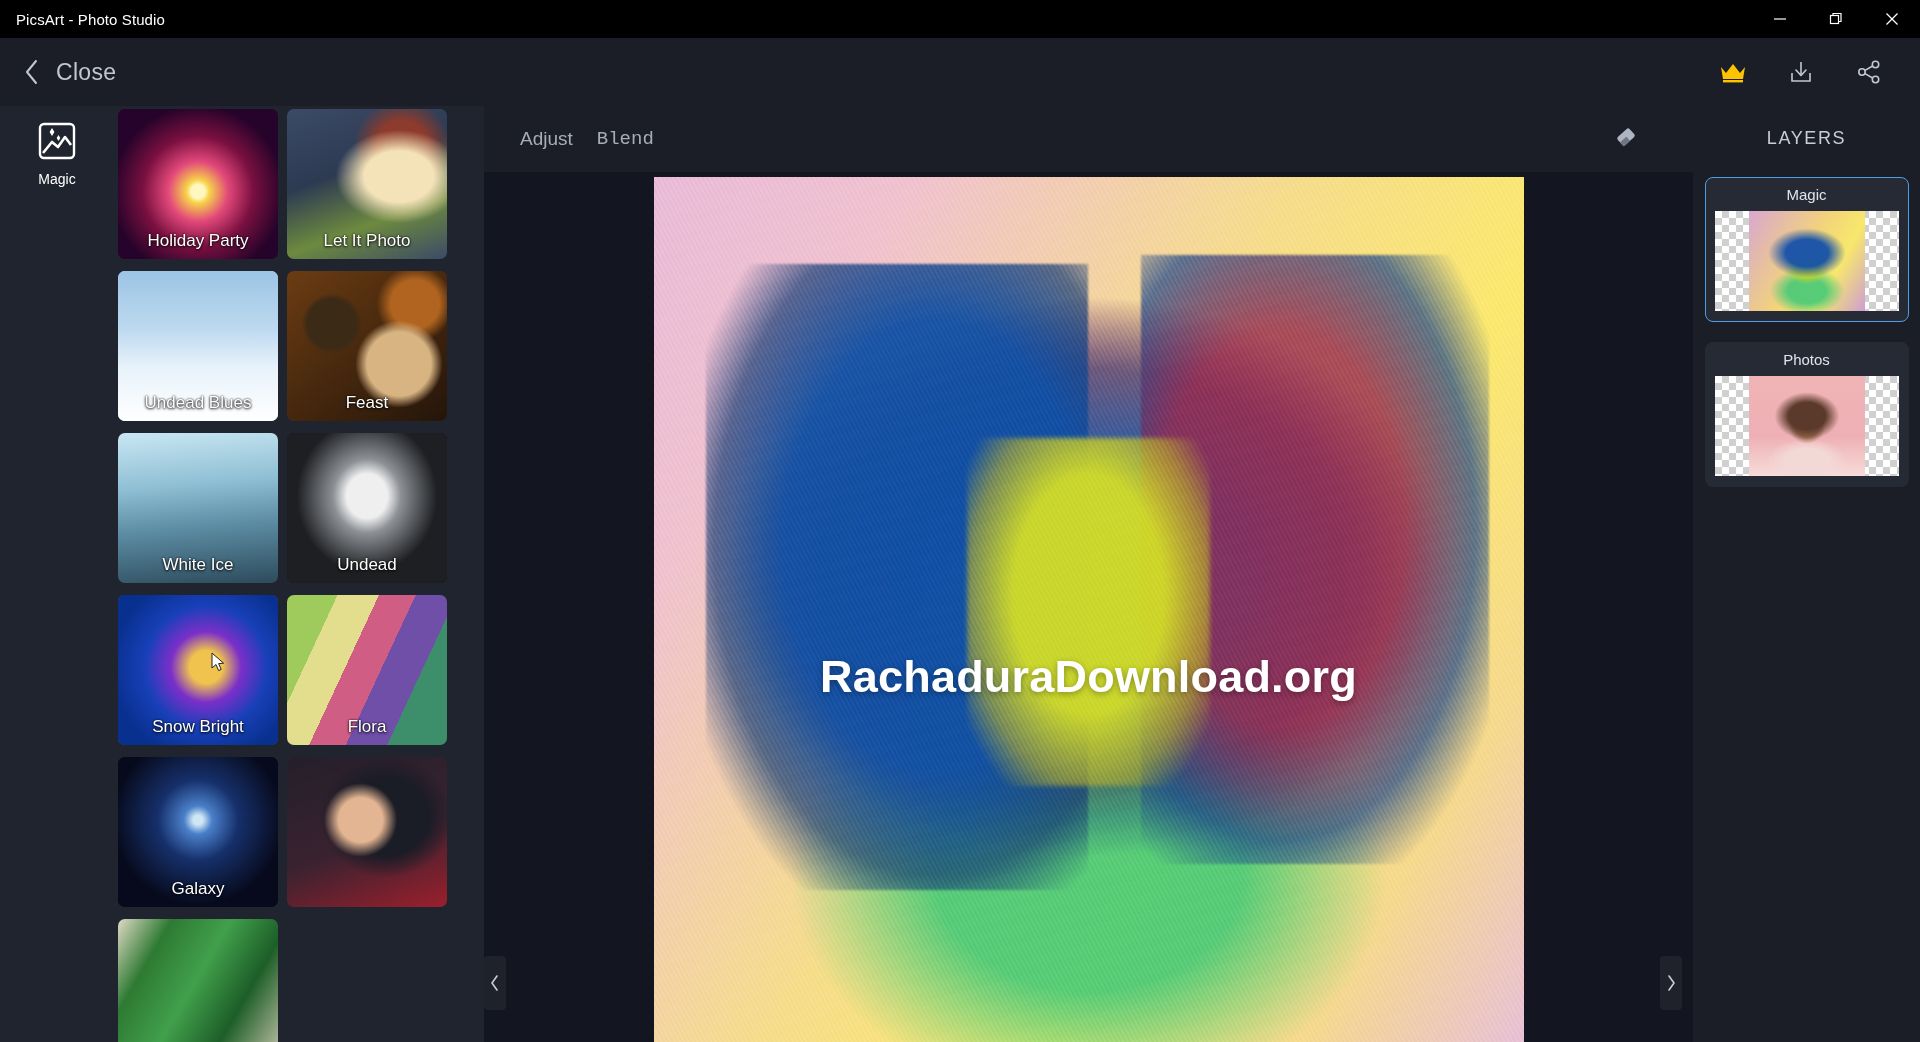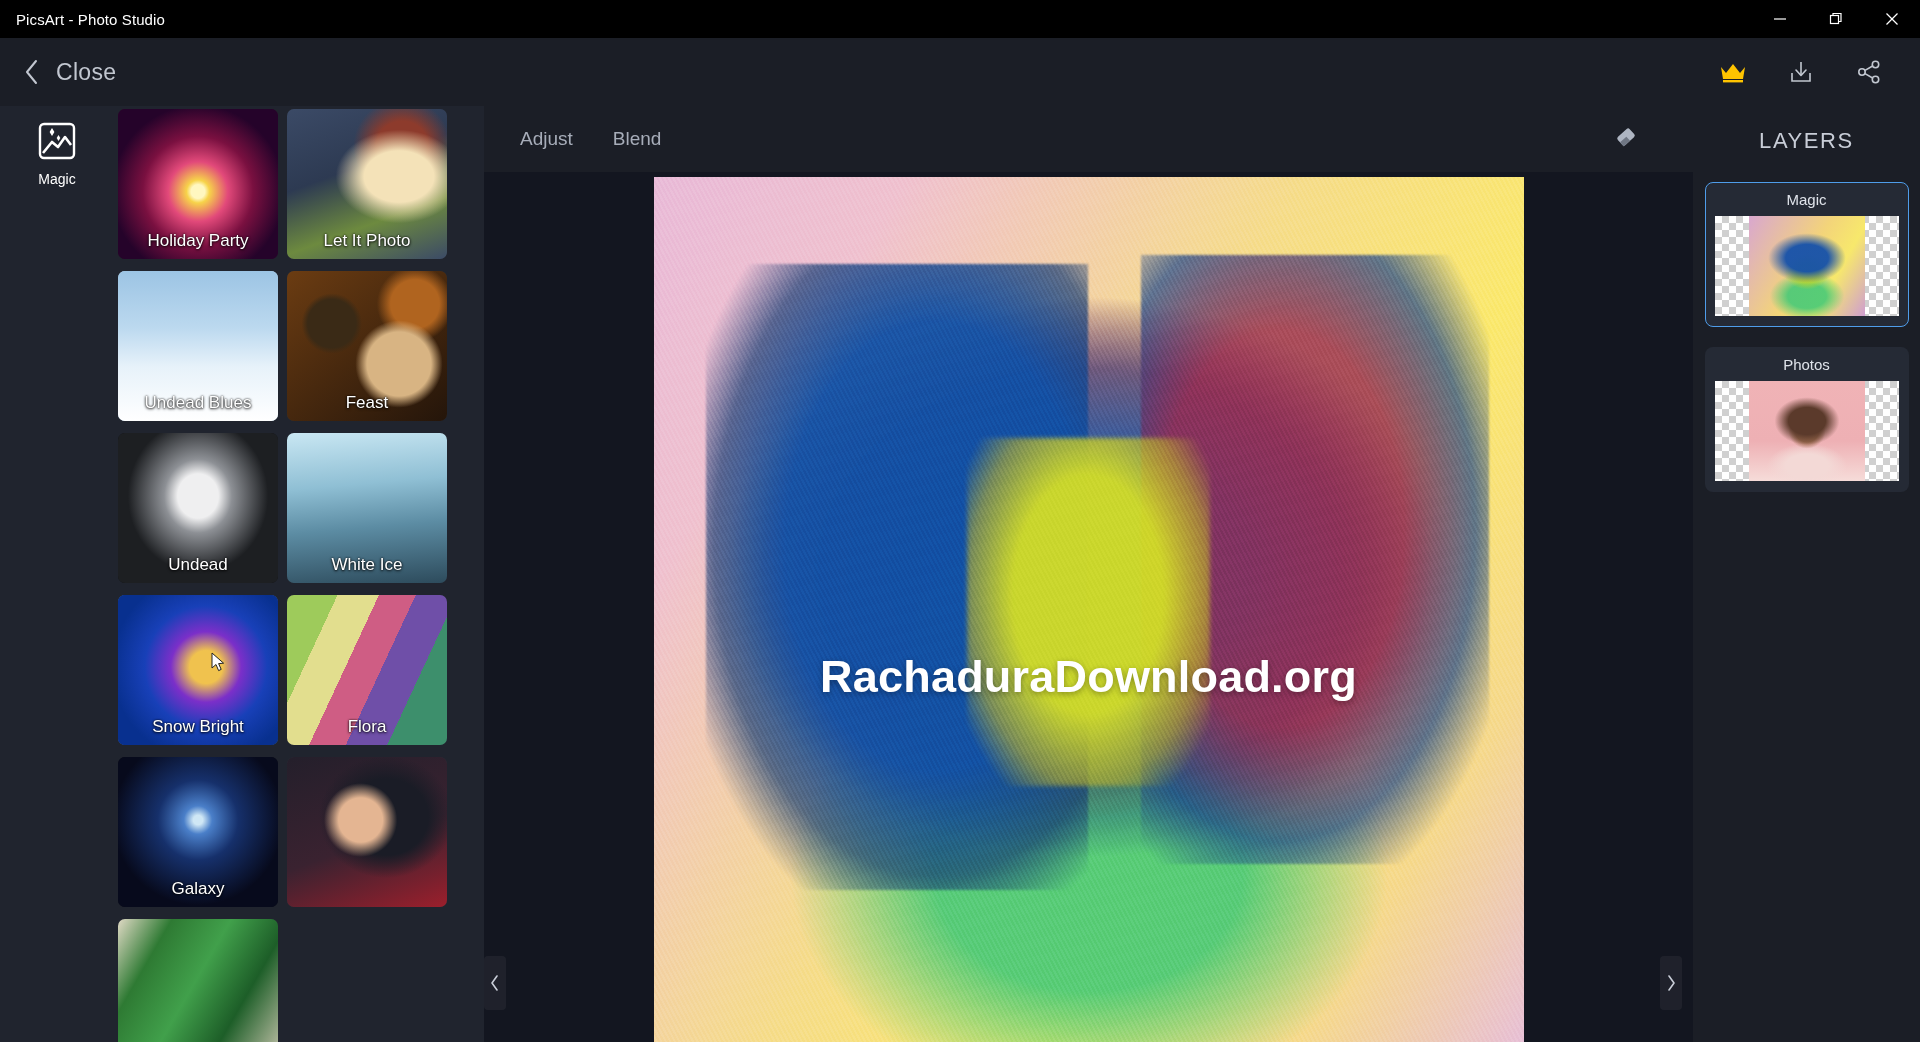--- a/index.html
+++ b/index.html
@@ -115,21 +115,21 @@
     position: absolute; left: 484px; top: 106px; width: 1209px; height: 936px;
     background: #1b1e26;
   }
   .ed-toolbar {
     position: absolute; left: 0; top: 0; width: 1209px; height: 66px;
     display: flex; align-items: center;
   }
   .ed-tab {
     color: #a7adb9; font-size: 19px; margin-left: 36px; cursor: pointer;
   }
-  .ed-tab.second { margin-left: 40px; }
+  .ed-tab.second { margin-left: 24px; font-family: Liberation Mono, monospace; }
   .eraser-btn { margin-left: auto; margin-right: 52px; cursor: pointer; }
 
   .canvas-wrap {
     position: absolute; left: 0; top: 66px; width: 1209px; height: 870px;
     background: #131620; display: flex; justify-content: center;
   }
   .artboard {
     position: relative; width: 870px; height: 870px; margin-top: 5px;
     overflow: hidden;
     background:
@@ -164,21 +164,21 @@
   }
   .nav-left { left: 484px; }
   .nav-right { left: 1660px; }
 
   
   .layers {
     position: absolute; left: 1693px; top: 106px; width: 227px; height: 936px;
     background: #1b1e26;
   }
   .layers-title {
-    text-align: center; color: #c8cdd7; font-size: 22px;
+    text-align: center; color: #c8cdd7; font-size: 18px;
     letter-spacing: 1.6px; margin-top: 22px;
   }
   .layer-card {
     margin: 0 auto; width: 204px; border-radius: 8px;
     background: #252a35; padding: 8px 0 10px 0; cursor: pointer;
   }
   .layer-card.first { margin-top: 28px; border: 1px solid #4f9dea; }
   .layer-card.second { margin-top: 20px; border: 1px solid transparent; }
   .layer-name { text-align: center; color: #dfe3ea; font-size: 15px; margin-bottom: 8px; }
   .layer-thumb {
@@ -300,26 +300,26 @@
       <div class="cell">
         <div class="art a-winter"></div>
         <div class="nm">Undead Blues</div>
       </div>
       <div class="cell">
         <div class="art a-feast"></div>
         <div class="nm">Feast</div>
       </div>
 
       <div class="cell">
+        <div class="art a-ice"></div>
+        <div class="nm">White Ice</div>
+      </div>
+      <div class="cell">
         <div class="art a-undead"></div>
         <div class="nm">Undead</div>
-      </div>
-      <div class="cell">
-        <div class="art a-ice"></div>
-        <div class="nm">White Ice</div>
       </div>
 
       <div class="cell sel">
         <div class="art a-bright"></div>
         <span class="cursor-ptr">
           <svg width="16" height="22" viewBox="0 0 16 22">
             <polygon points="1,1 1,16 5,12.5 7.6,18.6 10.2,17.4 7.6,11.6 12.6,11.2" fill="#fff" stroke="#222" stroke-width="1"></polygon>
           </svg>
         </span>
         <div class="nm">Snow Bright</div>

